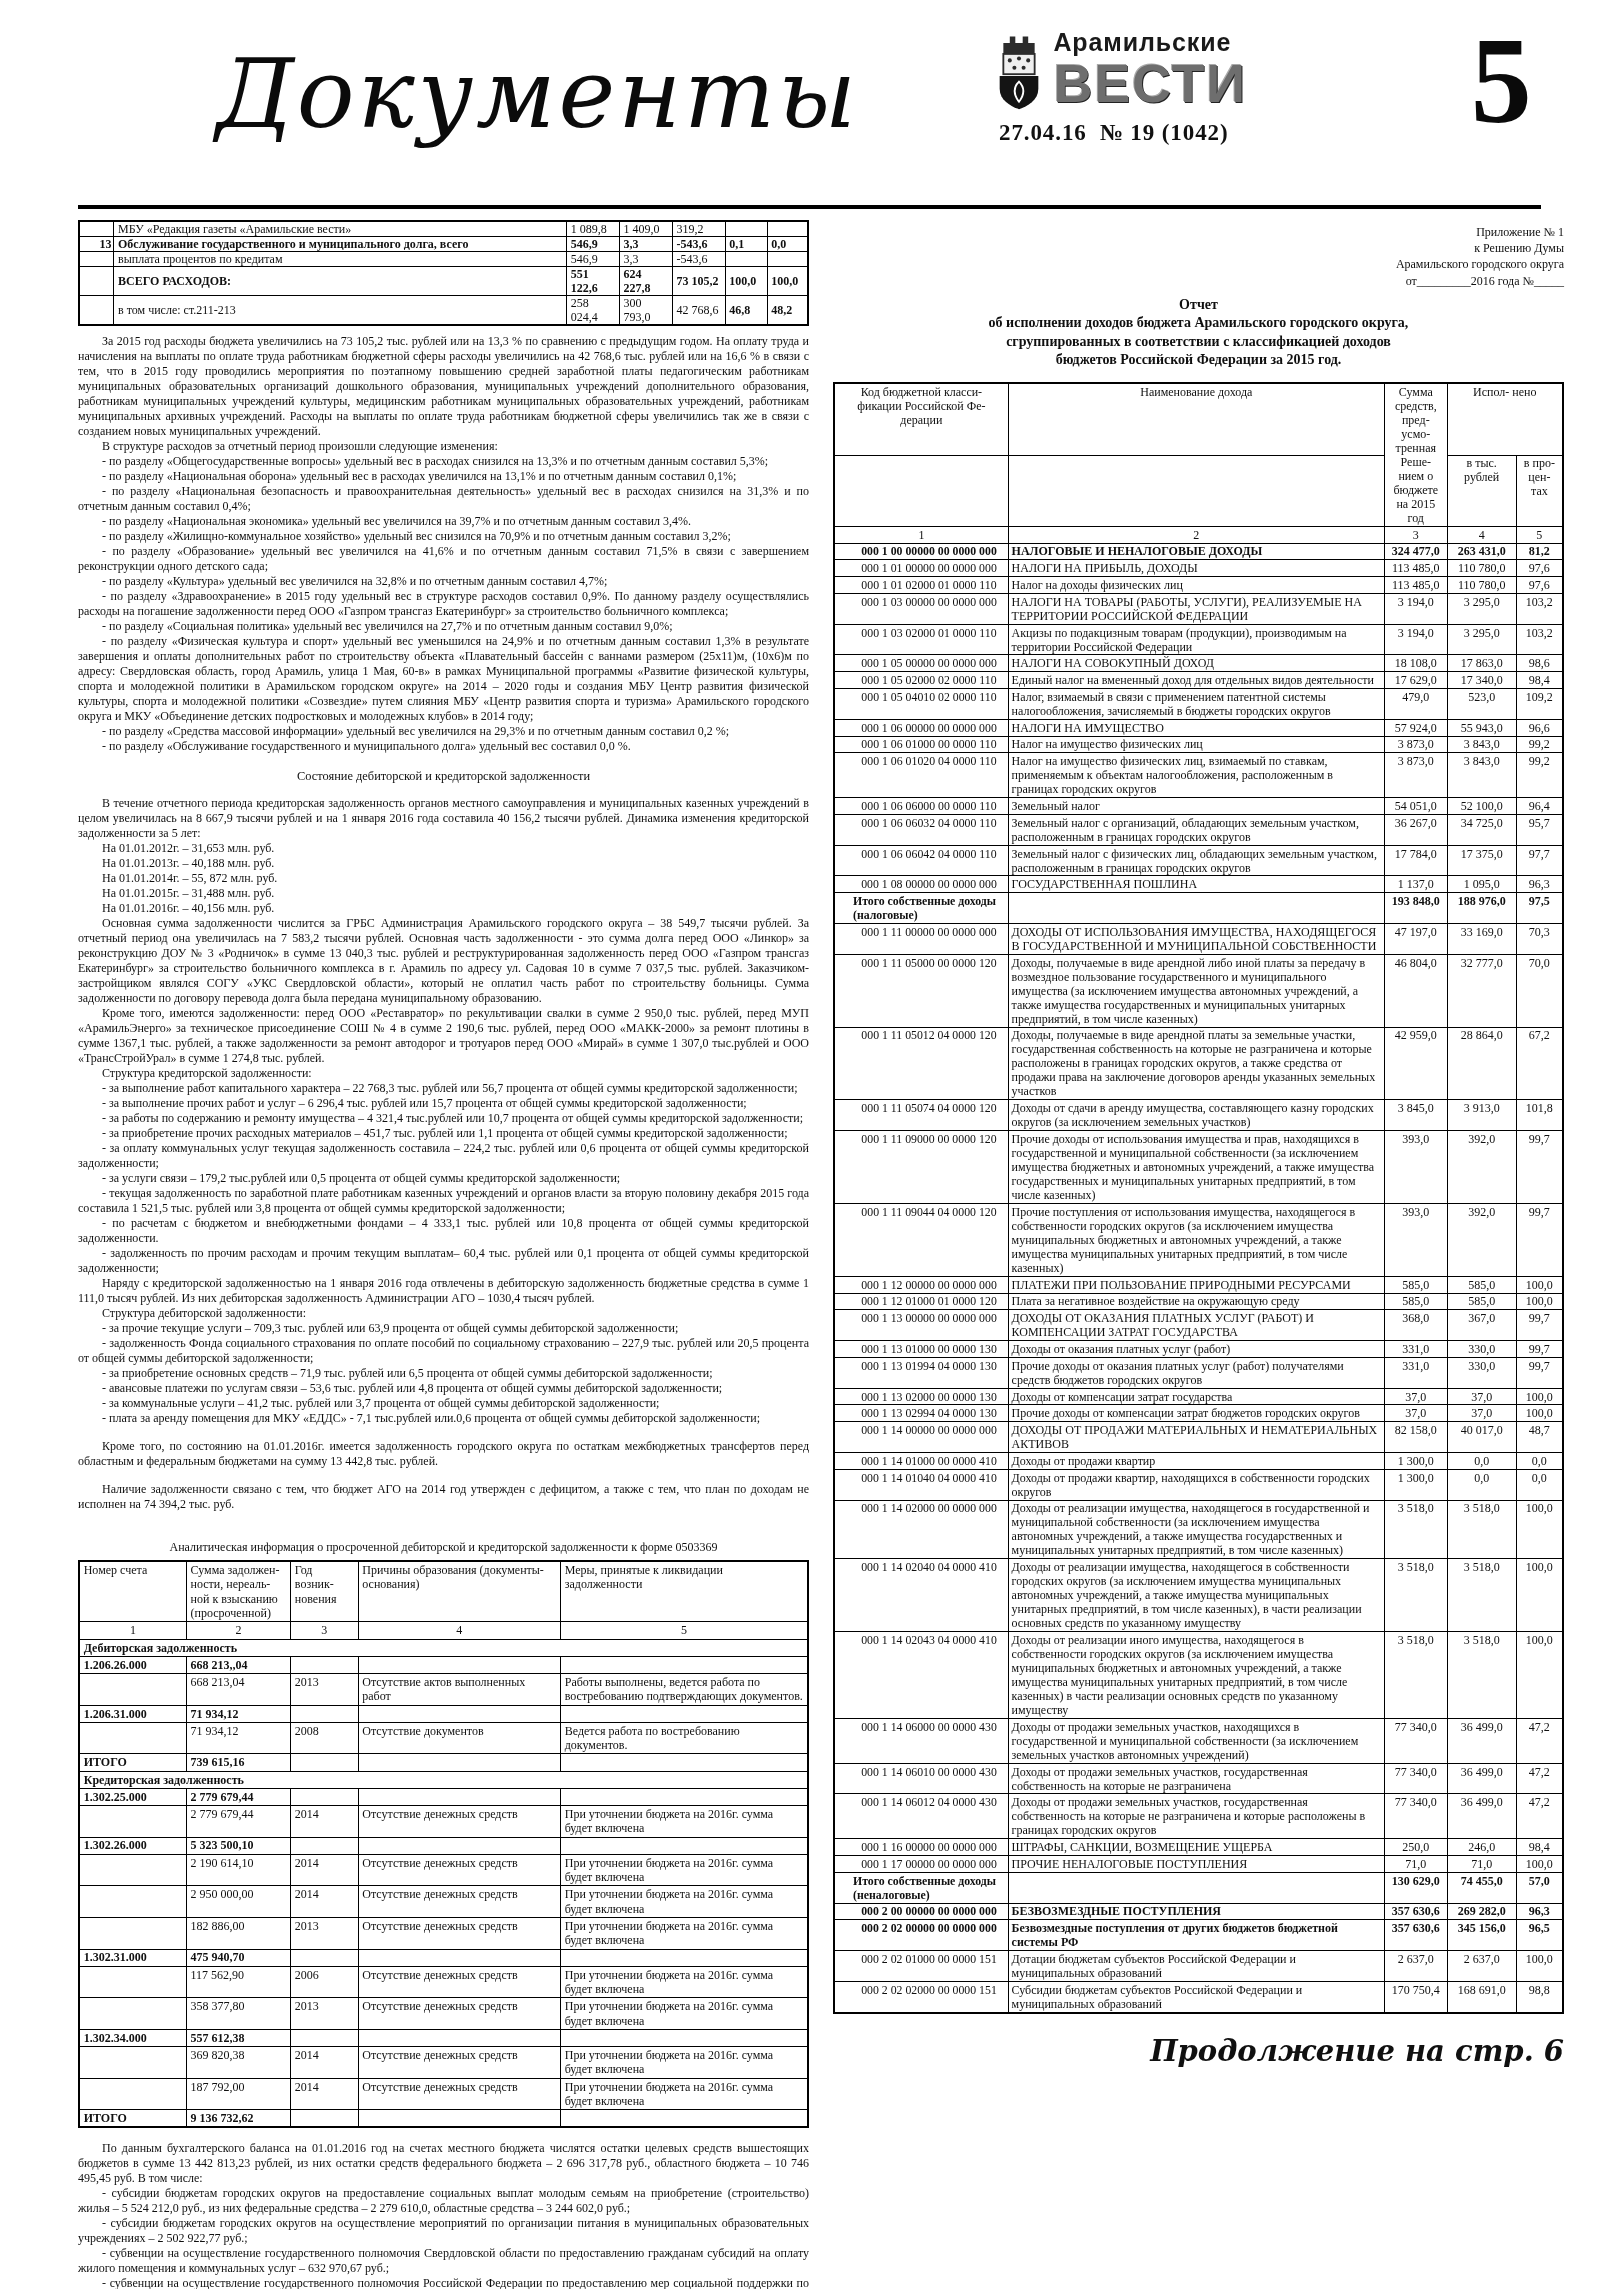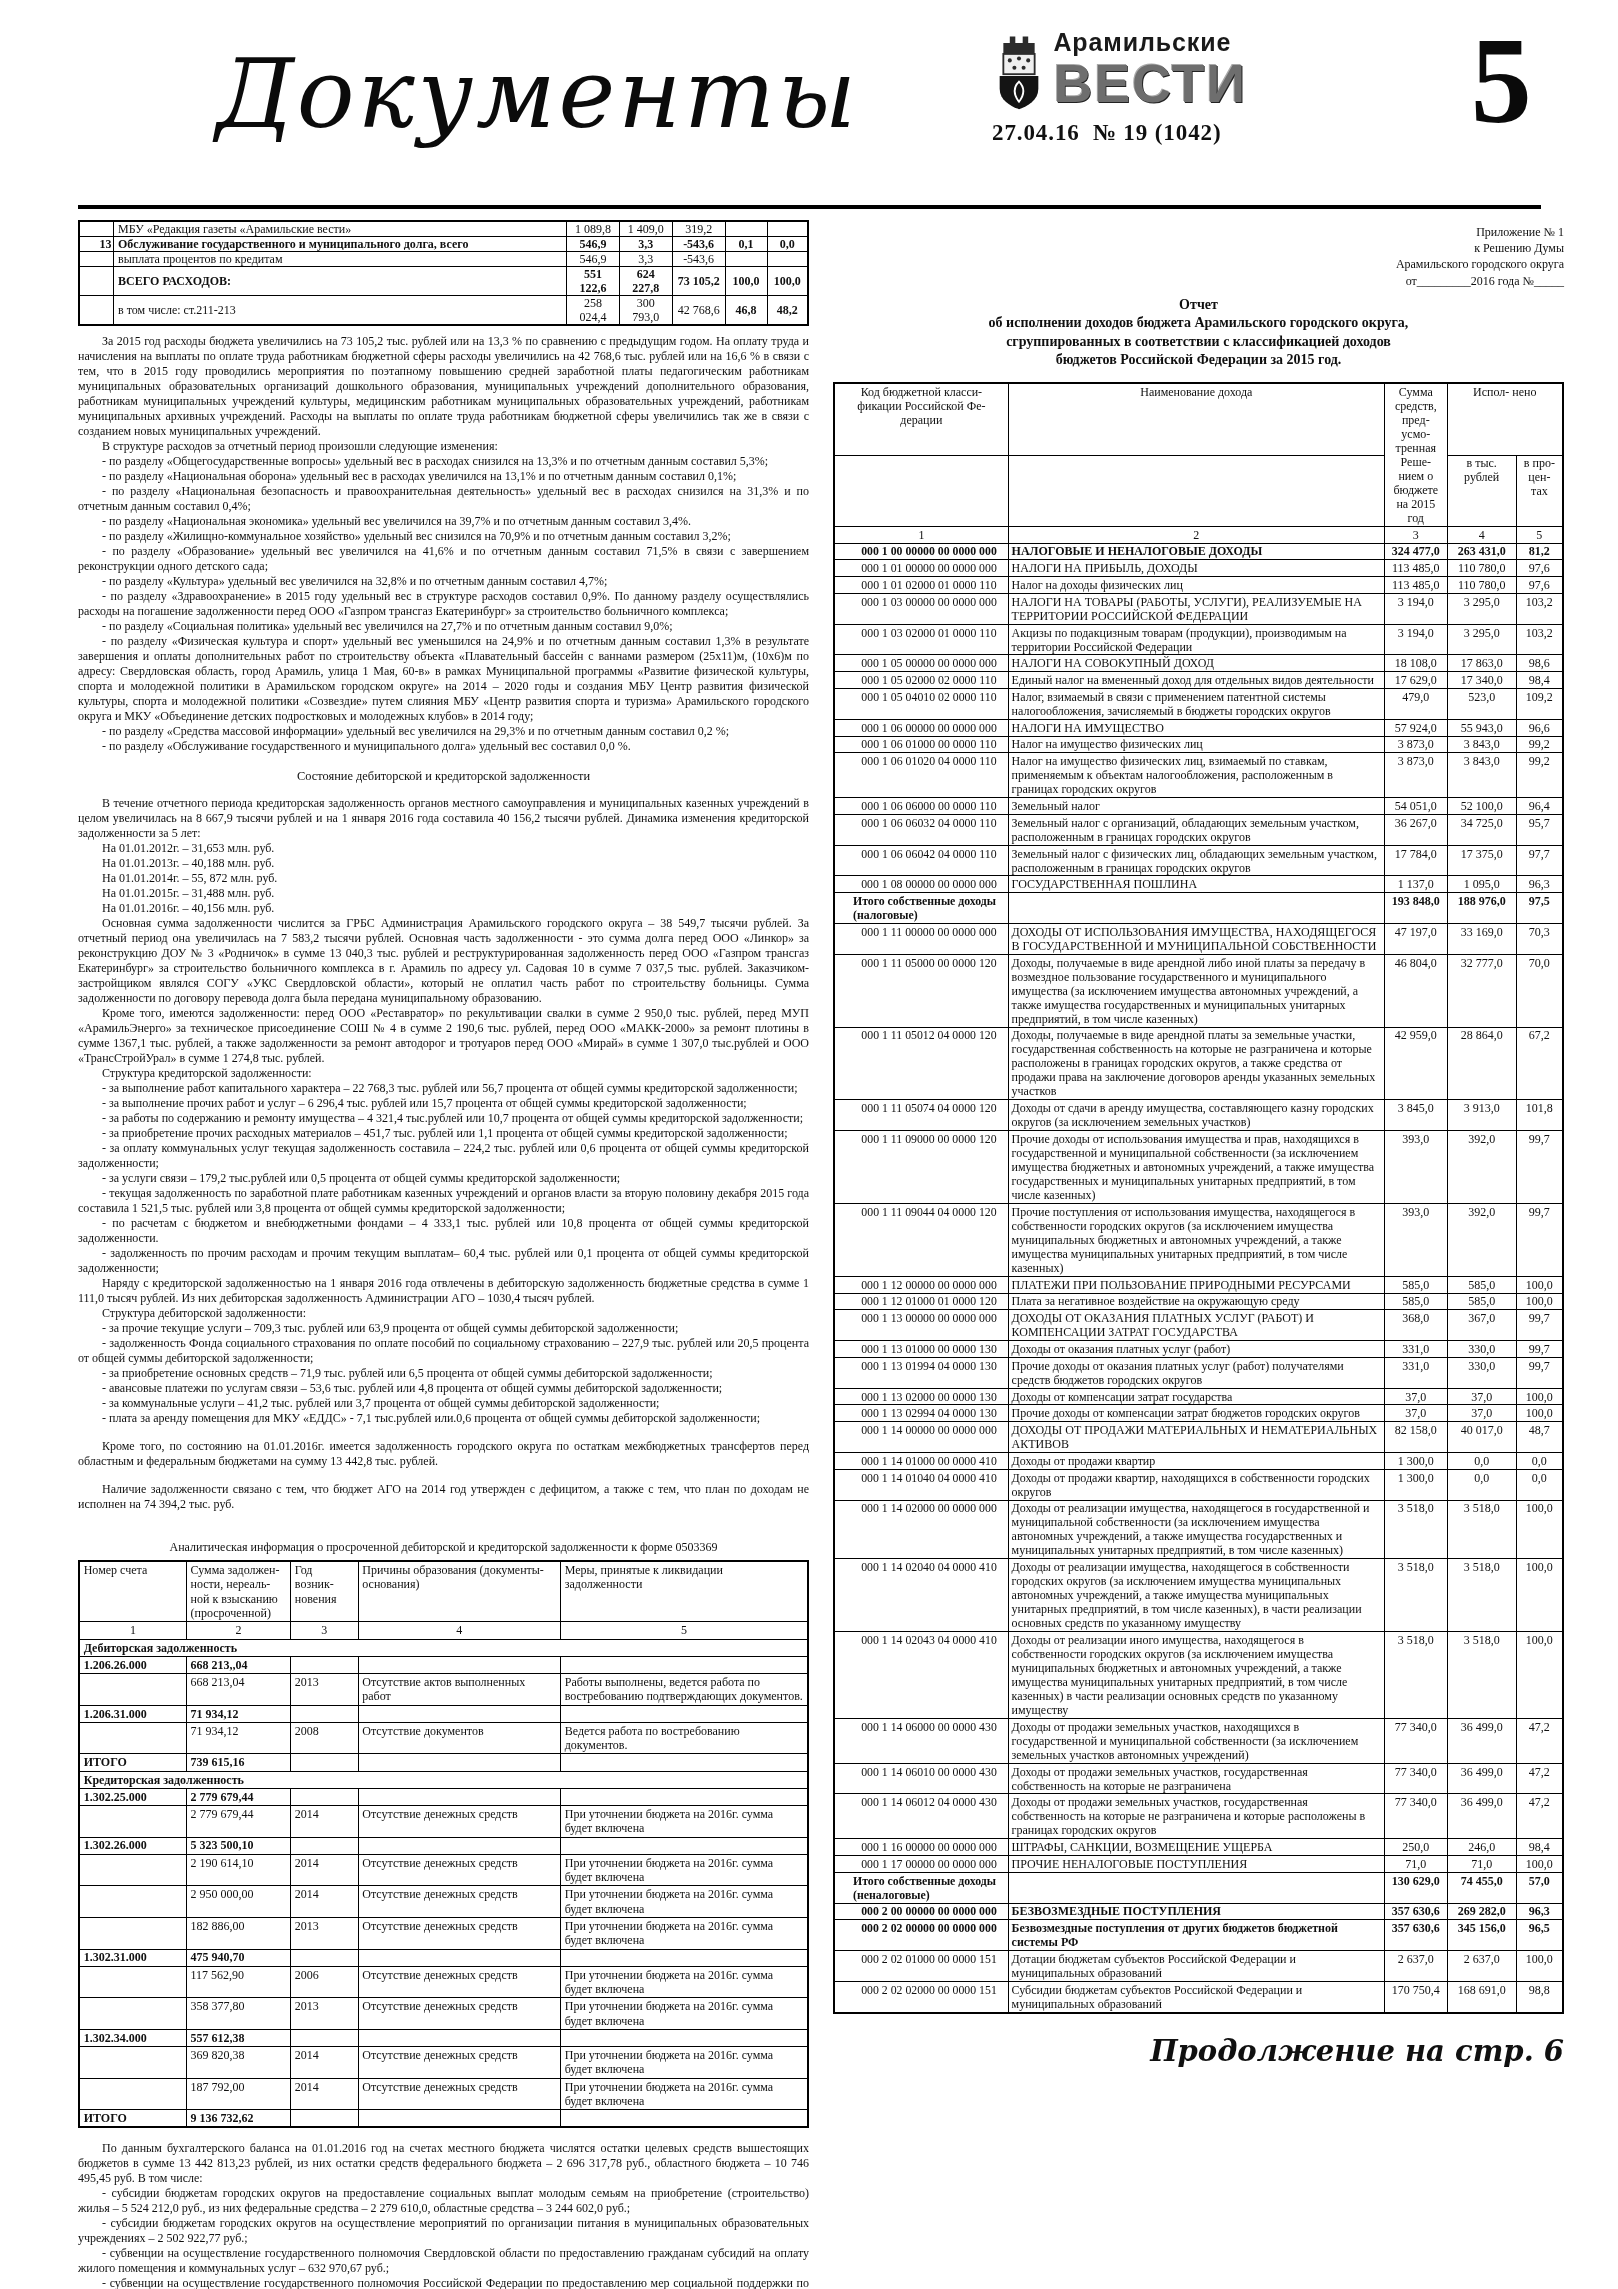--- a/index.html
+++ b/index.html
@@ -15,38 +15,38 @@
     font-family:"DejaVu Serif", serif;font-style:italic;font-weight:500;
     font-size:96px;letter-spacing:2.8px;color:#0b0b0b;line-height:1;
   }
   .brand{position:absolute;left:914px;top:14.8px;width:305px;}
   .brand-row{display:flex;align-items:flex-start;}
   .crest{width:54px;height:81px;margin-right:7.4px;flex:none;}
   .brand-text{line-height:1;}
   .brand-top{font-family:"Liberation Sans", sans-serif;font-weight:bold;font-size:25px;color:#1a1a1a;letter-spacing:0.9px;}
   .brand-main{font-family:"Liberation Sans", sans-serif;font-weight:bold;font-size:54px;color:#6e6e6e;letter-spacing:1.8px;margin-top:1.8px;
     text-shadow:0.9px 0.9px 0 #222, -0.9px -0.9px 0 #aaa;}
-  .brand-date{font-size:23px;font-weight:bold;margin-top:9.2px;letter-spacing:0.9px;color:#111;}
+  .brand-date{font-size:23px;font-weight:bold;margin-top:9.2px;letter-spacing:0.9px;color:#111;margin-left:7px;}
   .brand-date span{margin-right:13px;}
   .page-num{position:absolute;right:9.2px;top:5.5px;font-size:122px;font-weight:bold;line-height:1;color:#0a0a0a;}
   .rule{height:4.6px;background:#000;margin-top:0px;}
   
   .cols{display:flex;gap:24px;margin-top:11px;}
   .col-left,.col-right{width:731px;flex:none;}
   
   .para{margin:0;text-indent:24px;text-align:justify;font-size:12px;line-height:15px;}
   .para.gap{margin-top:13px;}
   .section-heading{font-weight:normal;font-size:12.4px;text-align:center;margin:14.8px 0 12px;}
   .tbl-title{font-size:12px;text-align:center;margin:28px 0 5.5px;}
   
   #expenses-table{width:100%;border-collapse:collapse;font-size:12px;line-height:14px;border:2.3px solid #000;margin-bottom:7.4px;}
   #expenses-table td{border:1.4px solid #000;padding:0 3.7px;vertical-align:middle;}
   #expenses-table td.c-num{text-align:right;padding-right:1.8px;}
   #expenses-table td.c-name{text-align:left;}
-  #expenses-table td.c-val{text-align:center;}
+  #expenses-table td.c-val{text-align:left;}
   
   #debt-table{width:100%;border-collapse:collapse;font-size:12px;line-height:14.4px;border:2.3px solid #000;}
   #debt-table th,#debt-table td{border:1.4px solid #000;padding:0.9px 3.7px;vertical-align:top;text-align:left;font-weight:normal;}
   #debt-table th{text-align:left;margin-left:8px;}
   #debt-table td.center{text-align:center;}
   #debt-table tr.section td{font-weight:bold;}
   #debt-table tr.group td,#debt-table tr.total td{font-weight:bold;}
   
   .annex{font-size:12px;line-height:1.35;text-align:right;margin-top:3.7px;}
   .report-title{font-size:14px;font-weight:bold;text-align:center;line-height:1.3;margin:7.4px 28px 13px 28px;}

